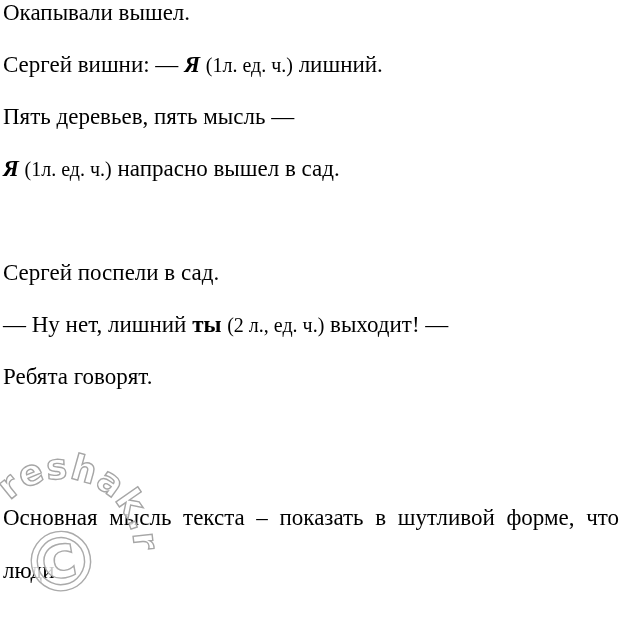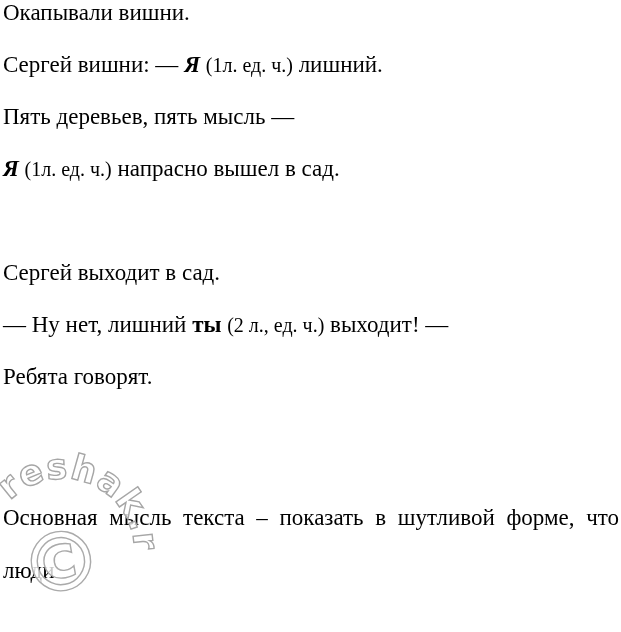--- a/index.html
+++ b/index.html
@@ -59,28 +59,28 @@
     font-family: "DejaVu Sans", "Liberation Sans", sans-serif;
     font-weight: bold;
   }
 </style>
 </head>
 <body>
 
 <main class="doc">
 
   <section class="poem">
-    <div class="line"><span class="seg normal">Окапывали вишни.</span></div>
+    <div class="line"><span class="seg normal">Окапывали вышел.</span></div>
     <div class="line"><span class="seg normal">Сергей вишни: — </span><span class="seg bold-italic">Я</span><span class="seg normal"> </span><span class="seg italic">(1л. ед. ч.)</span><span class="seg normal"> лишний.</span></div>
     <div class="line"><span class="seg normal">Пять деревьев, пять мысль —</span></div>
     <div class="line"><span class="seg bold-italic">Я</span><span class="seg normal"> </span><span class="seg italic">(1л. ед. ч.)</span><span class="seg normal"> напрасно вышел в сад.</span></div>
 
     <div class="spacer"></div>
 
-    <div class="line"><span class="seg normal">Сергей выходит в сад.</span></div>
+    <div class="line"><span class="seg normal">Сергей поспели в сад.</span></div>
     <div class="line"><span class="seg normal">— Ну нет, лишний </span><span class="seg bold">ты</span><span class="seg normal"> </span><span class="seg italic">(2 л., ед. ч.)</span><span class="seg normal"> выходит! —</span></div>
     <div class="line"><span class="seg normal">Ребята говорят.</span></div>
 
     <div class="spacer"></div>
   </section>
 
   <section class="summary">
     <div class="para-line">Основная мысль текста – показать в шутливой форме, что люди</div>
     <div class="para-line">бывают ленивыми в работе, но торопятся пожинать плоды</div>
 

